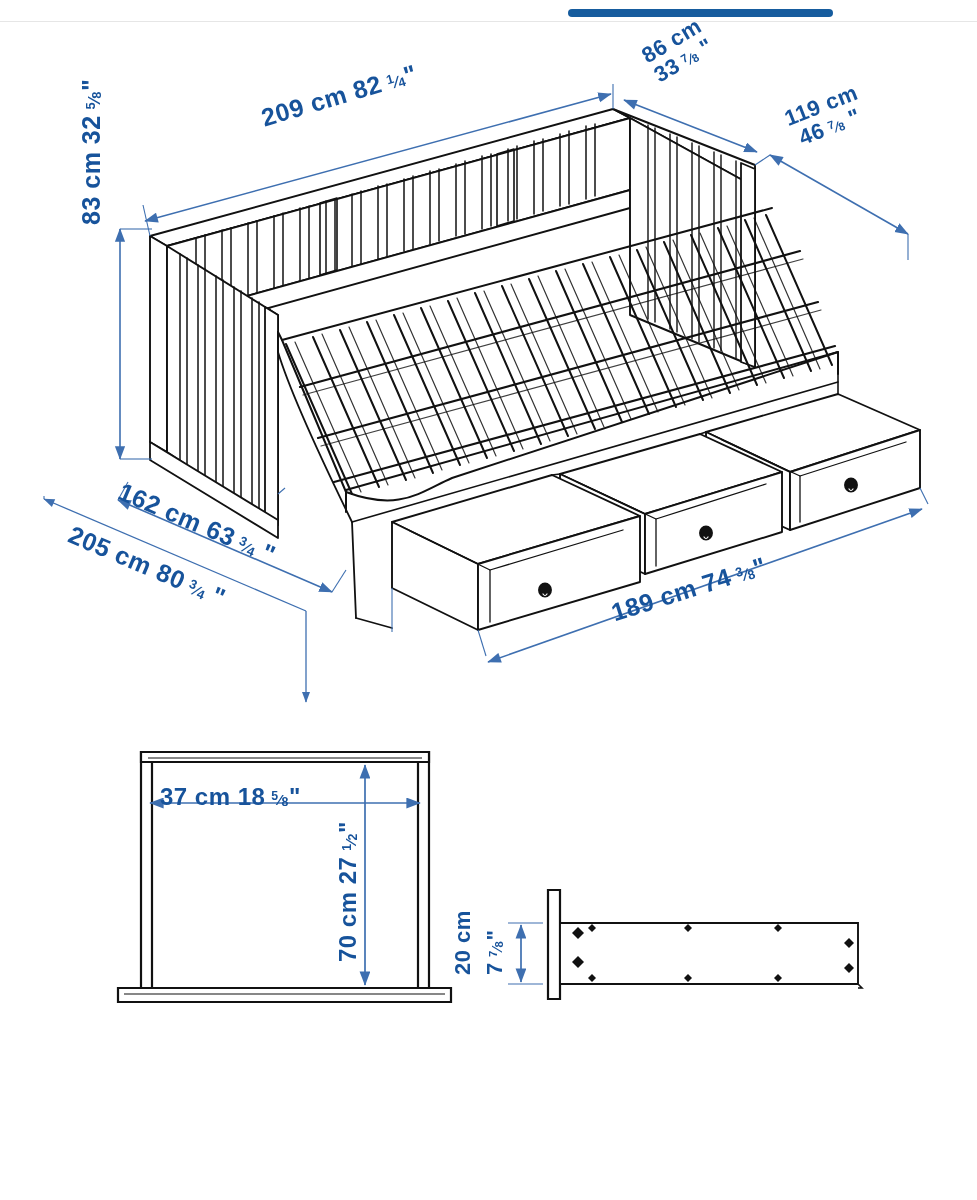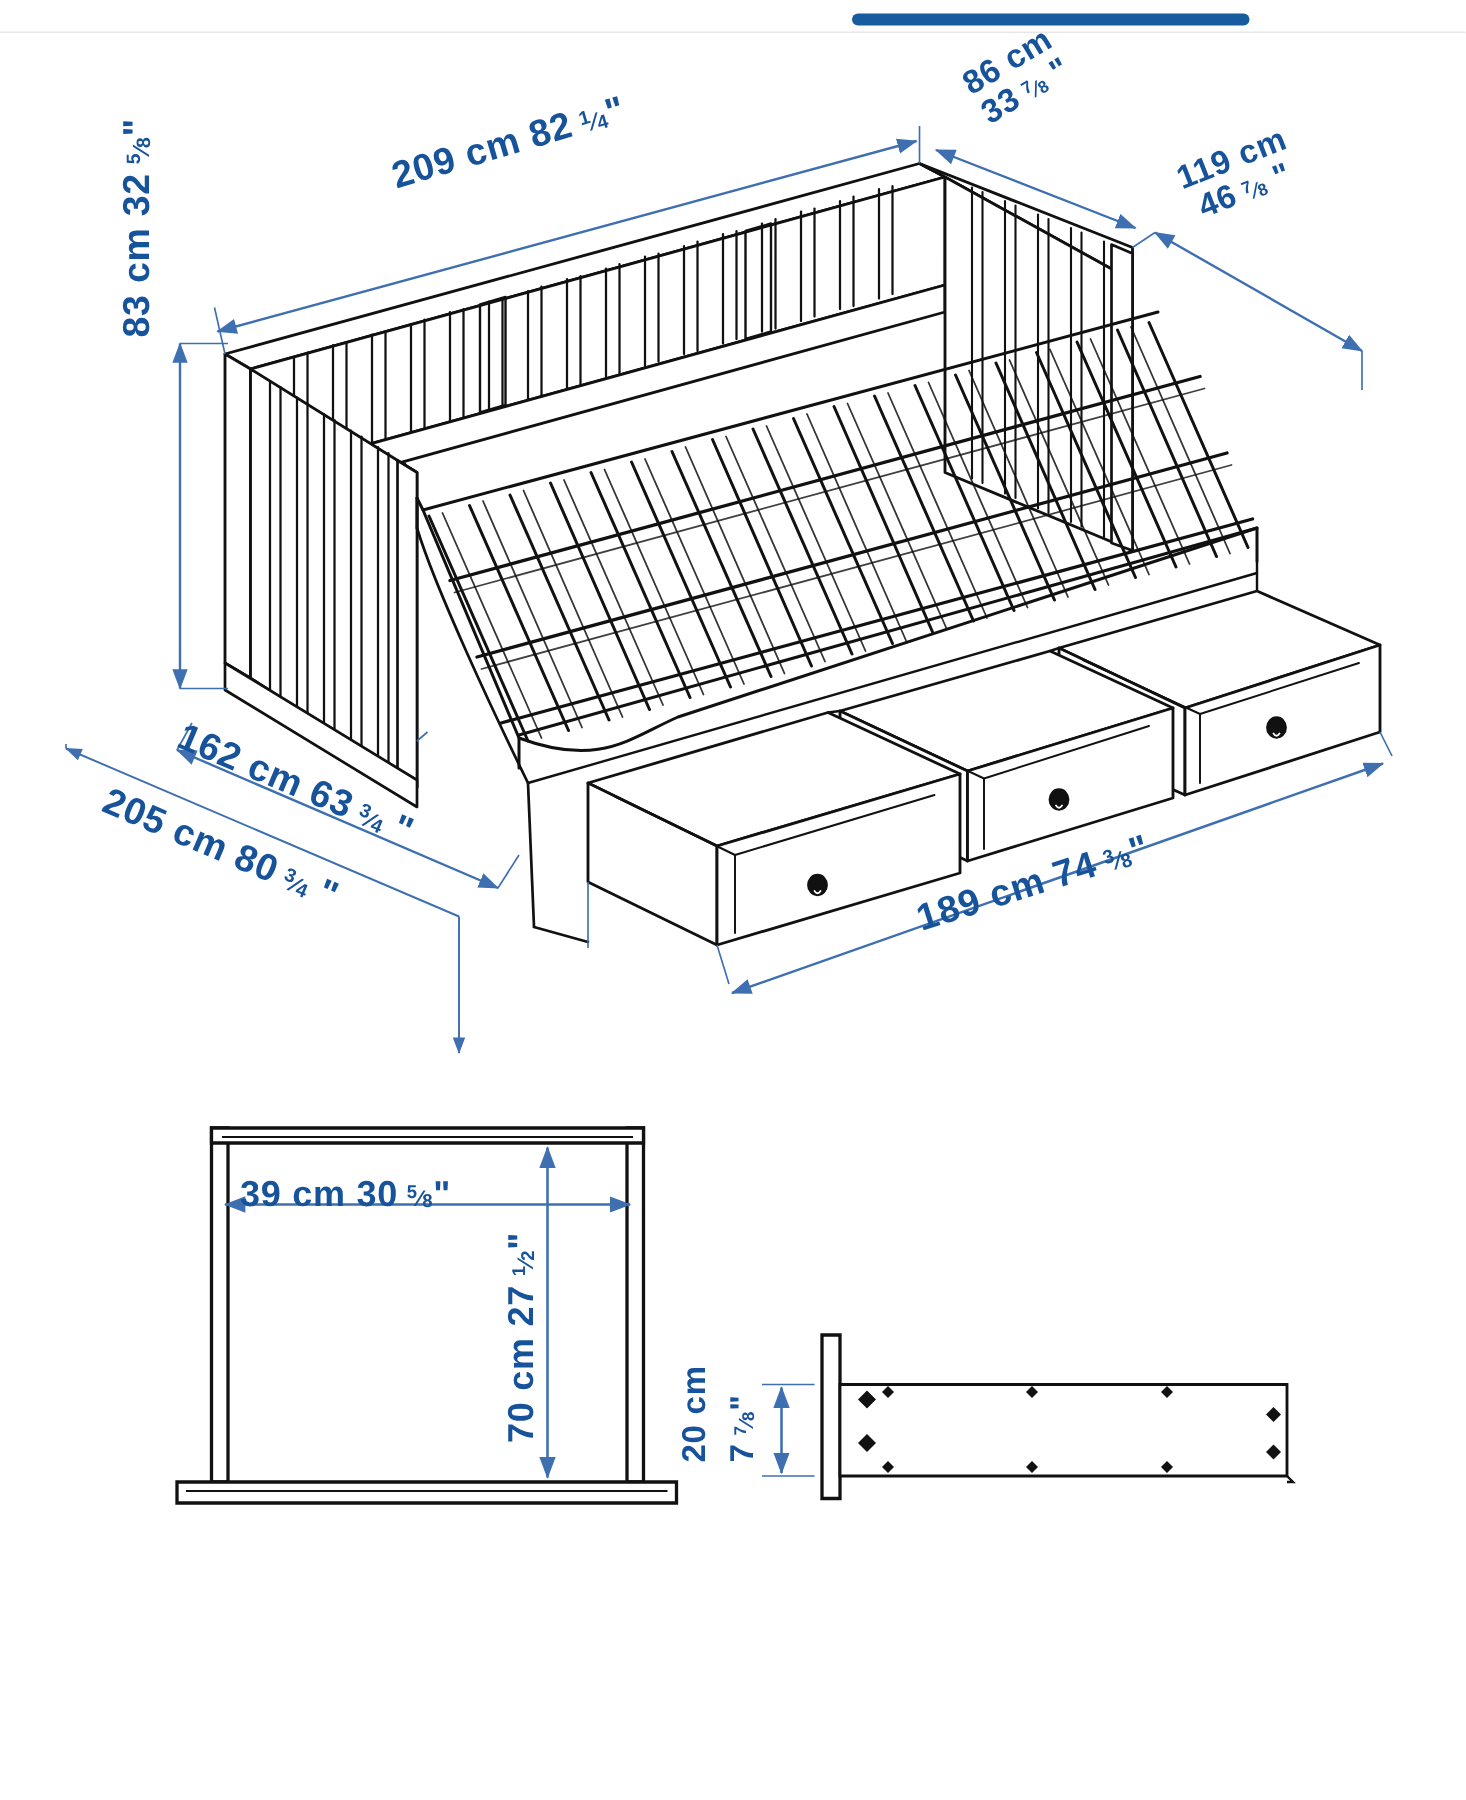--- a/index.html
+++ b/index.html
@@ -364,22 +364,22 @@
   <span>205 cm</span>
   <span>80</span><span class="frac"> <span class="sup">3</span><span class="sl">⁄</span><span class="sub">4</span></span><span class="qt"> "</span>
 </div>
 
 <div class="dim l-189">
   <span>189 cm</span>
   <span>74</span><span class="frac"> <span class="sup">3</span><span class="sl">⁄</span><span class="sub">8</span></span><span class="qt">"</span>
 </div>
 
 <div class="dim l-55">
-  <span>39 cm</span>
-  <span>30</span><span class="frac"> <span class="sup">5</span><span class="sl">⁄</span><span class="sub">8</span></span><span class="qt">"</span>
+  <span>37 cm</span>
+  <span>18</span><span class="frac"> <span class="sup">5</span><span class="sl">⁄</span><span class="sub">8</span></span><span class="qt">"</span>
 </div>
 
 <div class="dim l-70">
   <span>70 cm</span>
   <span>27</span><span class="frac"> <span class="sup">1</span><span class="sl">⁄</span><span class="sub">2</span></span><span class="qt">"</span>
 </div>
 
 <div class="dim l-20">
   <span>20 cm</span>
 </div>

